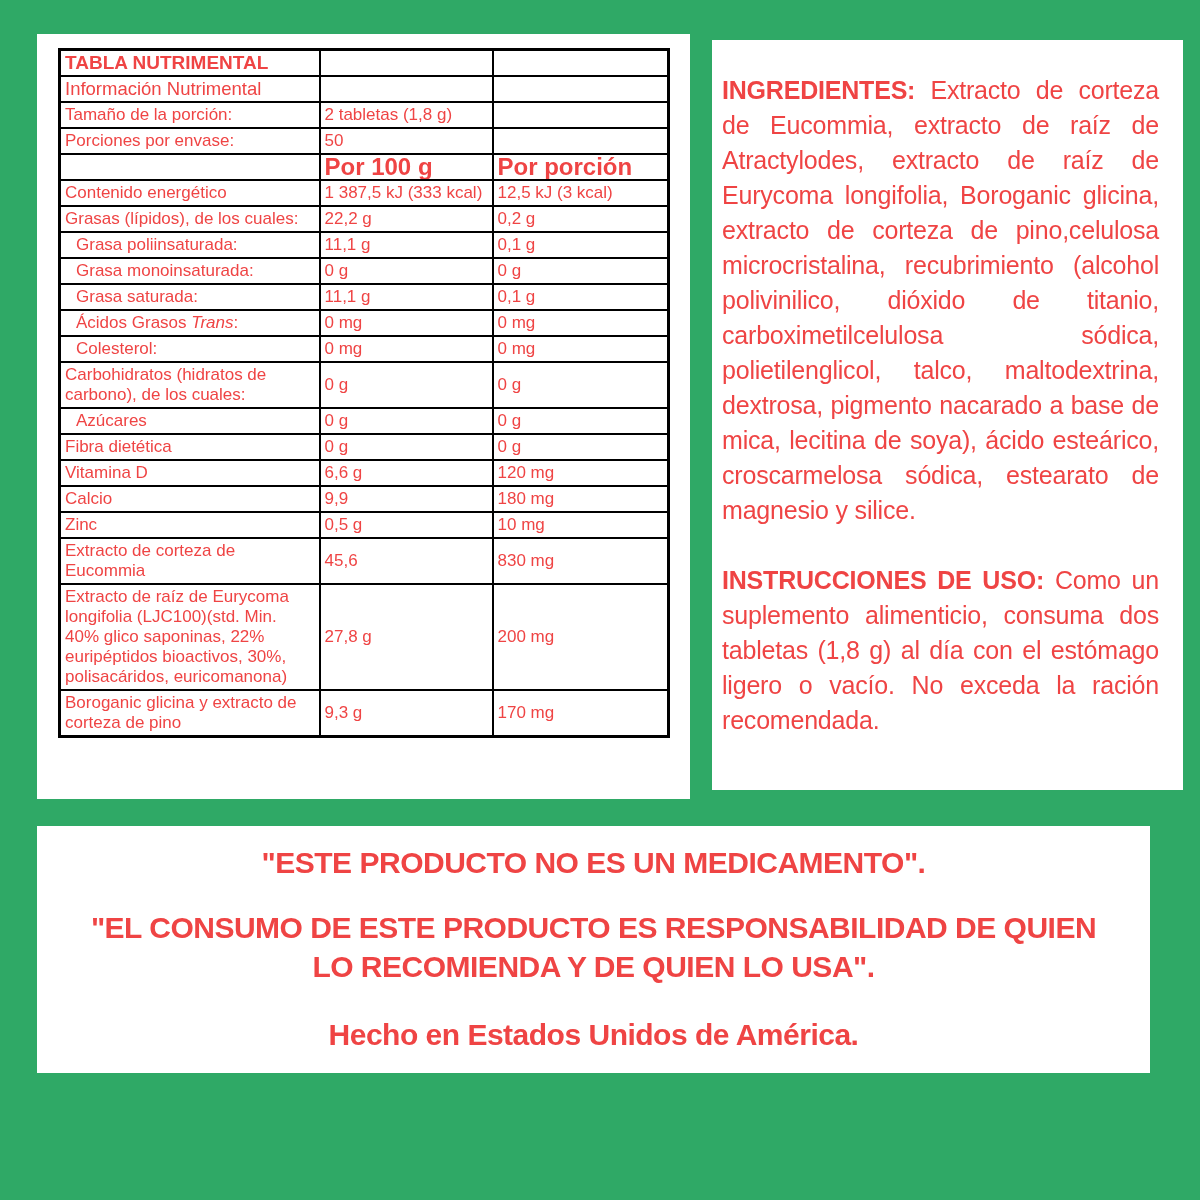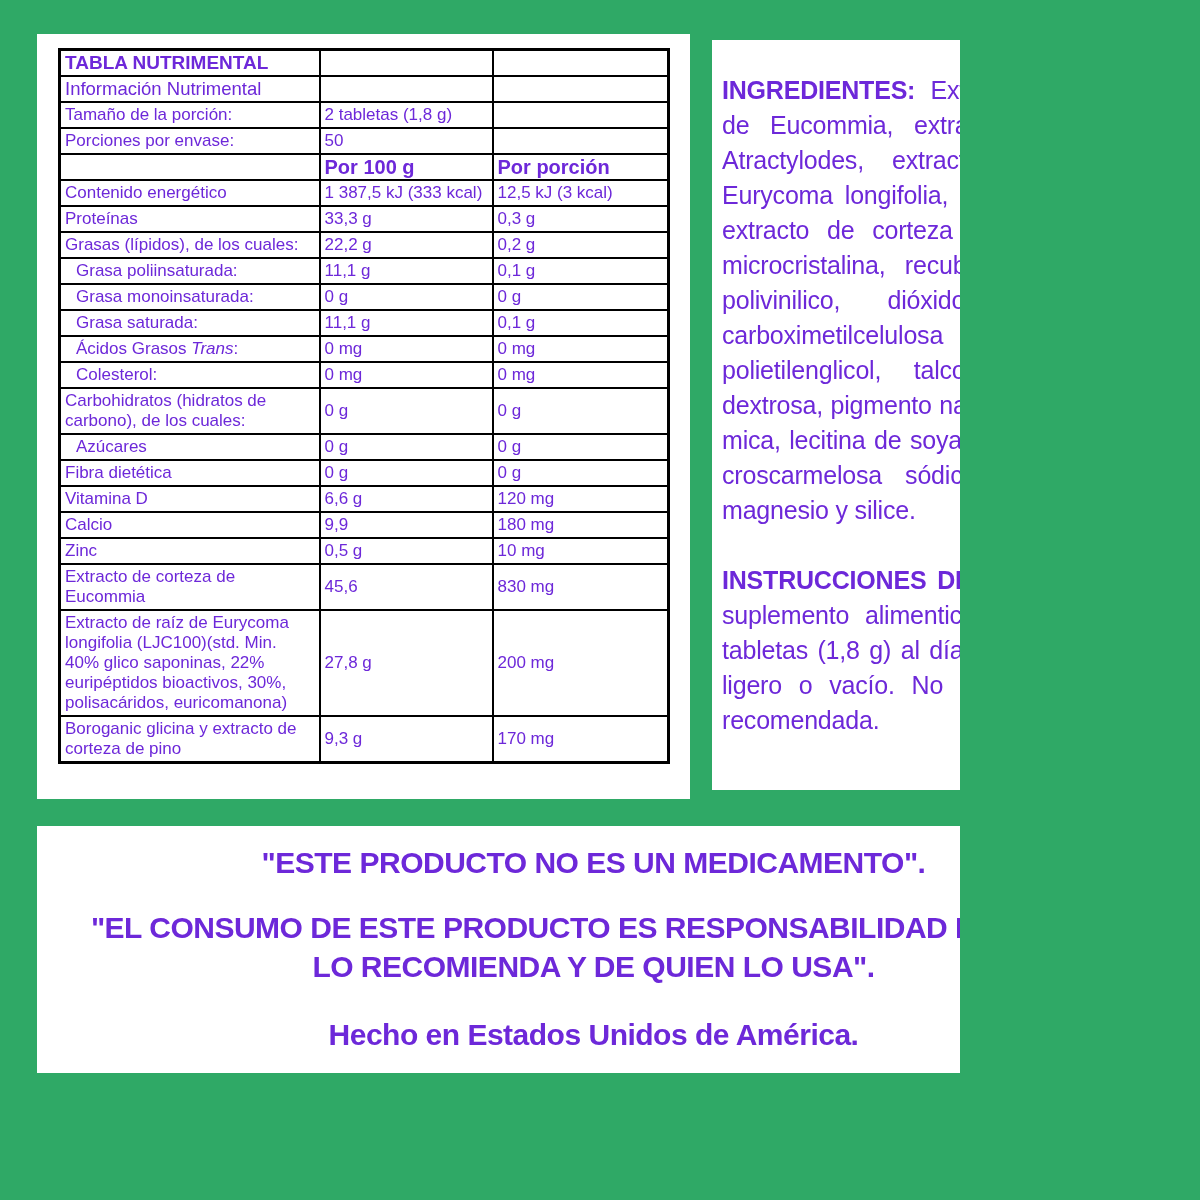--- a/index.html
+++ b/index.html
@@ -1,18 +1,18 @@
 <!DOCTYPE html>
 <html><head>
 <meta charset="utf-8">
 <style>
   html,body{margin:0;padding:0;background:#2FA966;}
   .canvas{
-    position:relative;width:960px;height:1200px;background:#2FA966;
-    font-family:"Liberation Sans",sans-serif;color:#6d28d9;overflow:hidden;
+    position:relative;width:1200px;height:1200px;background:#2FA966;
+    font-family:"Liberation Sans",sans-serif;color:#ef4444;overflow:hidden;
   }
   .panel{position:absolute;background:#ffffff;}
   #left-panel{left:37px;top:34px;width:653px;height:765px;}
   #right-panel{left:712px;top:40px;width:471px;height:750px;box-sizing:border-box;
                padding:33px 24px 0 10px;}
   #bottom-panel{left:37px;top:826px;width:1113px;height:247px;box-sizing:border-box;
                 padding-top:17px;text-align:center;}
 
   
   table.nutri{
@@ -21,21 +21,21 @@
   }
   table.nutri td{
     border:2px solid #000;font-size:17px;line-height:20px;
     padding:2px 4px;height:20px;vertical-align:middle;overflow:hidden;
   }
   td.lbl{text-align:left;padding-left:5px;}
   td.lbl.indent{padding-left:15px;}
   td.lbl.title{font-weight:bold;font-size:19px;}
   td.lbl.subtitle{font-size:18.5px;margin-left:11px;}
   td.val{text-align:left;white-space:nowrap;}
-  td.val.colheader{font-weight:bold;font-size:20px;}
+  td.val.colheader{font-weight:bold;font-size:24px;}
 
   
   .para{
     font-size:25px;line-height:35px;text-align:justify;margin:0;
     letter-spacing:-0.2px;
   }
   .para + .para{margin-top:35px;}
   .bold-lead{font-weight:bold;}
 
   
@@ -81,25 +81,20 @@
           </tr>
           <tr>
             <td class="lbl colheader"></td>
             <td class="val colheader">Por 100 g</td>
             <td class="val colheader">Por porción</td>
           </tr>
           <tr>
             <td class="lbl">Contenido energético</td>
             <td class="val">1 387,5 kJ (333 kcal)</td>
             <td class="val">12,5 kJ (3 kcal)</td>
-          </tr>
-          <tr>
-            <td class="lbl">Proteínas</td>
-            <td class="val">33,3 g</td>
-            <td class="val">0,3 g</td>
           </tr>
           <tr>
             <td class="lbl">Grasas (lípidos), de los cuales:</td>
             <td class="val">22,2 g</td>
             <td class="val">0,2 g</td>
           </tr>
           <tr>
             <td class="lbl indent">Grasa poliinsaturada:</td>
             <td class="val">11,1 g</td>
             <td class="val">0,1 g</td>

